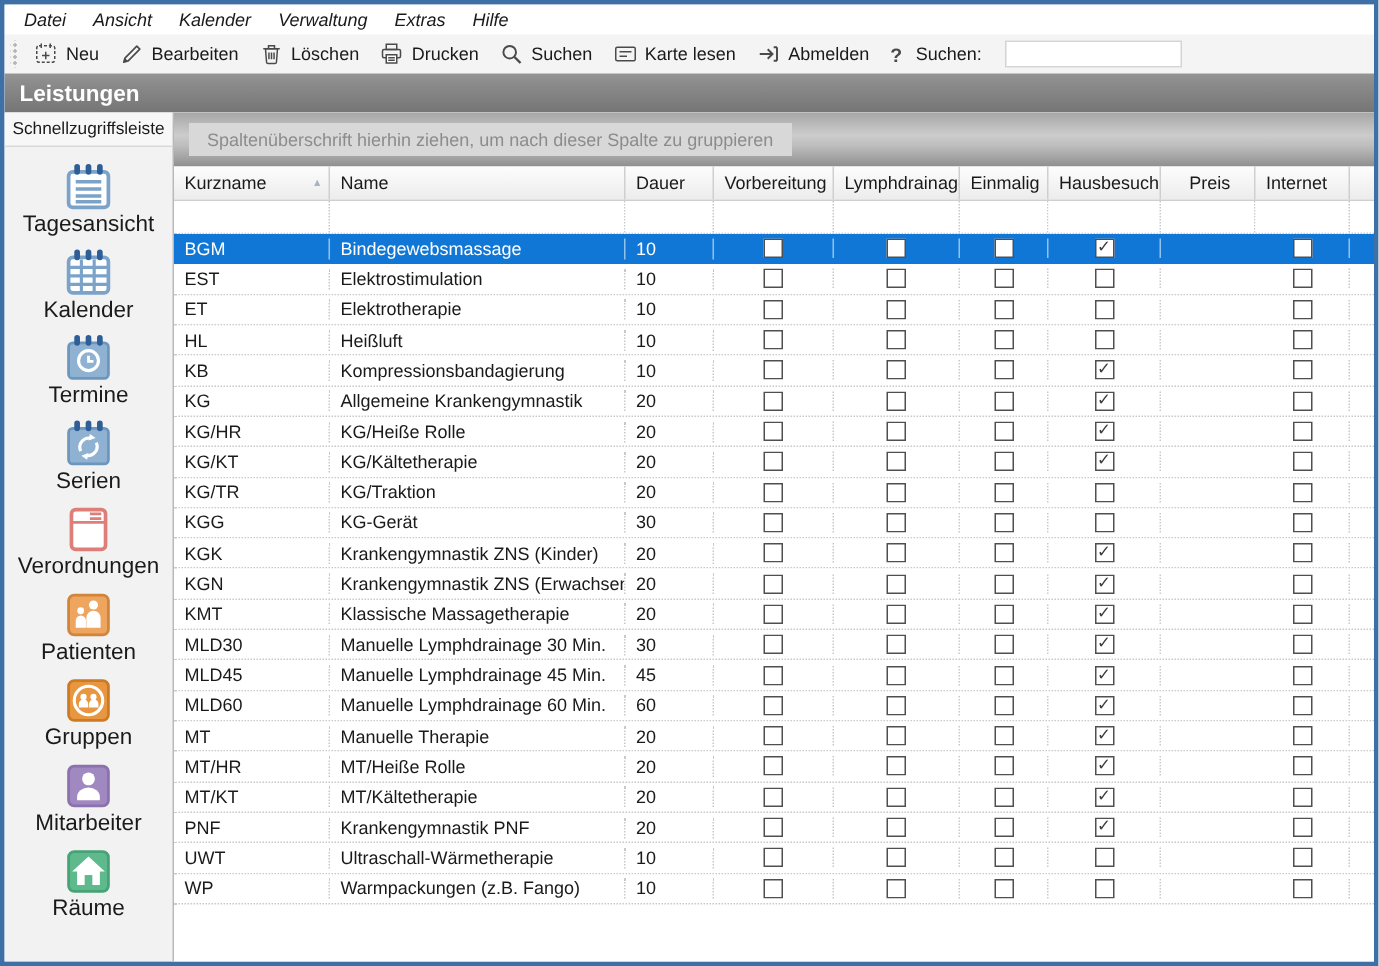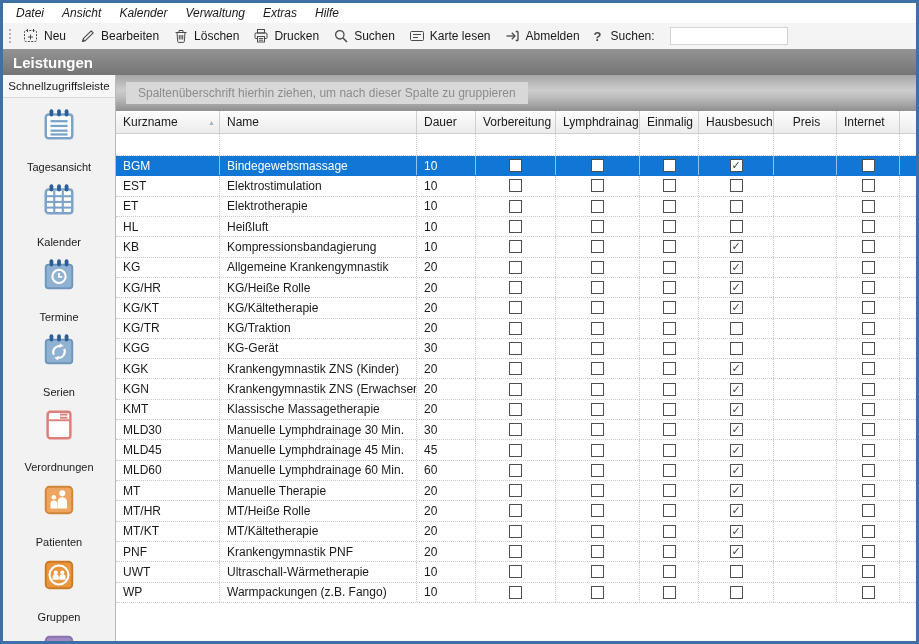--- a/index.html
+++ b/index.html
@@ -30,33 +30,33 @@
   .tb-search input{width:118px;height:18px;border:1px solid #d4d4d4;background:#fff;font:12px "Liberation Sans",sans-serif;padding:0 4px;outline:none;}
   
   .pageheader{height:26px;background:linear-gradient(#939393,#757575);color:#fff;font-size:15px;font-weight:bold;display:flex;align-items:center;padding-left:10px;flex:0 0 auto;}
   
   .content{flex:1;display:flex;min-height:0;}
   .sidebar{width:113px;background:#f2f2f2;border-right:1px solid #b9b9b9;display:flex;flex-direction:column;flex:0 0 auto;overflow:hidden;}
   .sb-header{height:23px;line-height:23px;text-align:center;font-size:11.5px;background:#f7f7f7;border-bottom:1px solid #d9d9d9;flex:0 0 auto;}
   #sb-items{padding-top:6px;display:flex;flex-direction:column;}
   .sb-item{display:flex;flex-direction:column;align-items:center;padding:3px 0 5px;cursor:default;}
   .sb-icon svg{width:36px;height:36px;display:block;}
-  .sb-label{font-size:11px;line-height:13px;margin-top:18px;}
+  .sb-label{font-size:15px;line-height:13px;margin-top:0;}
   .main{flex:1;background:#fff;display:flex;flex-direction:column;min-width:0;}
   
   .groupbar{height:36px;background:linear-gradient(#a6a6a6,#cccccc 42%,#bdbdbd 62%,#8f8f8f);display:flex;align-items:center;padding-left:10px;flex:0 0 auto;}
   .grouphint{background:#d8d8d8;color:#8c8c8c;padding:4px 12px;font-size:12px;white-space:nowrap;overflow:hidden;}
   
   .gheader{height:23px;display:flex;background:linear-gradient(#fdfdfd,#ececec);border-bottom:1px solid #cfcfcf;flex:0 0 auto;}
   .hcell{border-right:1px solid #cfcfcf;display:flex;align-items:center;padding:0 4px 0 7px;overflow:hidden;white-space:nowrap;cursor:default;}
   .sort{margin-left:auto;font-size:7px;color:#a9b3be;}
   .gfilter{height:22px;display:flex;border-bottom:1px dotted #c9c9c9;flex:0 0 auto;}
   .fcell{border-right:1px dotted #c9c9c9;height:100%;background:#fff;}
   .gbody{flex:1;overflow:hidden;background:#fff;}
-  .grow{display:flex;height:20.32px;border-bottom:1px dotted #c9c9c9;background:#fff;}
+  .grow{display:flex;height:20.32px;border-bottom:1px dotted #c9c9c9;background:#fff;align-items:center;}
   .gcell{border-right:1px dotted #c9c9c9;display:flex;align-items:center;overflow:hidden;white-space:nowrap;}
   .ctext{padding-left:7px;}
   .ccheck{justify-content:center;}
   .checkbox{width:13px;height:13px;border:1px solid #4f4f4f;background:#fff;color:#3c3c3c;font-size:11px;line-height:11px;display:flex;align-items:center;justify-content:center;flex:0 0 auto;}
   .grow.selected{background:#1177d7;color:#fff;border-bottom:1px solid #1177d7;}
   .grow.selected .gcell{border-right:1px solid rgba(255,255,255,0.55);}
 </style>
 </head>
 <body>
 

